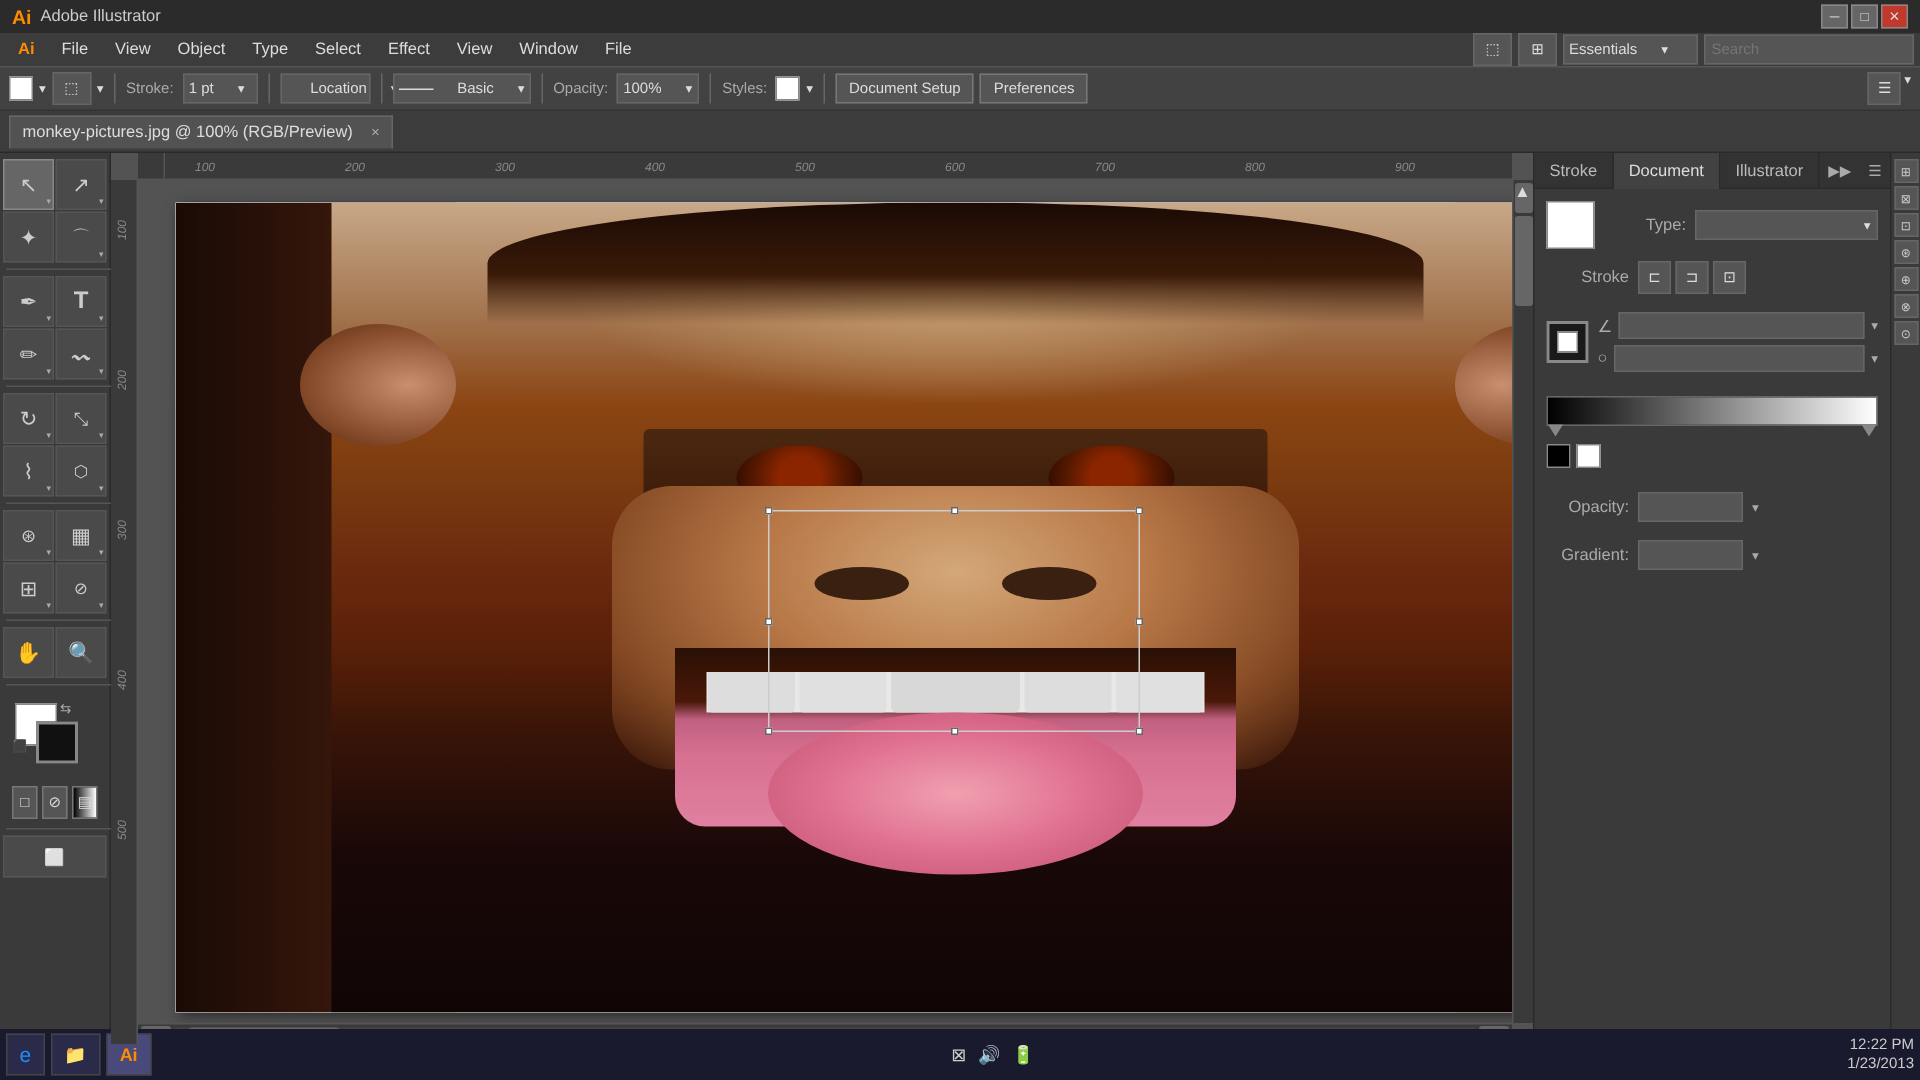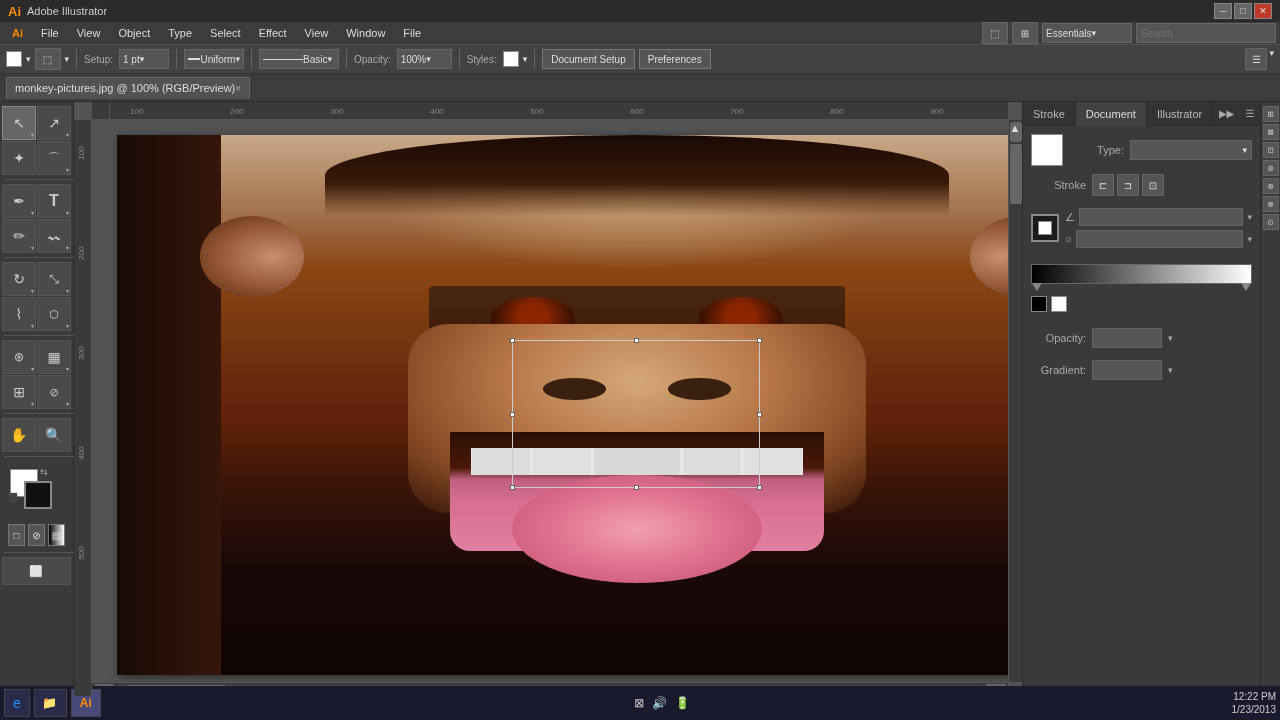--- a/index.html
+++ b/index.html
@@ -56,21 +56,21 @@
     .toolbar-label { color: #aaa; font-size: 10px; margin-right: 2px; }
     .toolbar-dropdown {
       background: #555;
       border: 1px solid #666;
       color: #ddd;
       font-size: 10px;
       padding: 1px 3px;
       height: 20px;
       display: flex;
       align-items: center;
-      gap: 0;
+      gap: 16px;
       cursor: pointer;
       min-width: 50px;
     }
     .toolbar-sep { width: 1px; height: 20px; background: #666; margin: 0 3px; }
     .toolbar-colorbox { width: 16px; height: 16px; background: white; border: 1px solid #888; }
     .toolbar-icon-btn {
       width: 22px; height: 22px;
       background: #555;
       border: 1px solid #666;
       display: flex; align-items: center; justify-content: center;
@@ -81,21 +81,21 @@
     #toolbar2 {
       height: 28px;
       background: #3c3c3c;
       display: flex;
       align-items: center;
       padding: 0 6px;
       gap: 4px;
       border-bottom: 1px solid #2a2a2a;
     }
     .tab-item {
-      display: flex; align-items: center; gap: 0;
+      display: flex; align-items: center; gap: 12px;
       background: #525252;
       border: 1px solid #666;
       border-bottom: none;
       padding: 2px 8px;
       font-size: 11px;
       color: #ddd;
       cursor: pointer;
       height: 22px;
     }
     .tab-close { font-size: 10px; color: #aaa; cursor: pointer; }
@@ -350,33 +350,33 @@
     <input style="width: 140px; height: 20px; background: rgb(85, 85, 85); border: 1px solid rgb(102, 102, 102); color: rgb(221, 221, 221); font-size: 10px; padding: 0px 4px;" placeholder="Search">
   </div>
 </div>
 
 <div id="toolbar">
   <div class="toolbar-colorbox"></div>
   <span class="chevron">▾</span>
   <div class="toolbar-icon-btn" style="width:26px;">⬚</div>
   <span class="chevron">▾</span>
   <div class="toolbar-sep"></div>
-  <span class="toolbar-label">Setup:</span>
+  <span class="toolbar-label">Stroke:</span>
   <div class="toolbar-dropdown" style="width:50px;">
     <span>1 pt</span>
     <span class="chevron">▾</span>
   </div>
   <div class="toolbar-sep"></div>
   <div class="toolbar-dropdown" style="width:60px;">
     <span style="width:30px; height:2px; background:#ddd; display:inline-block; vertical-align:middle;"></span>
-    <span>Uniform</span>
+    <span>Location</span>
     <span class="chevron">▾</span>
   </div>
   <div class="toolbar-sep"></div>
-  <div class="toolbar-dropdown" style="width:80px;">
+  <div class="toolbar-dropdown" style="width:92px;">
     <span style="width:40px; height:1px; background:#ddd; display:inline-block; vertical-align:middle;"></span>
     <span>Basic</span>
     <span class="chevron">▾</span>
   </div>
   <div class="toolbar-sep"></div>
   <span class="toolbar-label">Opacity:</span>
   <div class="toolbar-dropdown" style="width:55px;">
     <span>100%</span>
     <span class="chevron">▾</span>
   </div>

